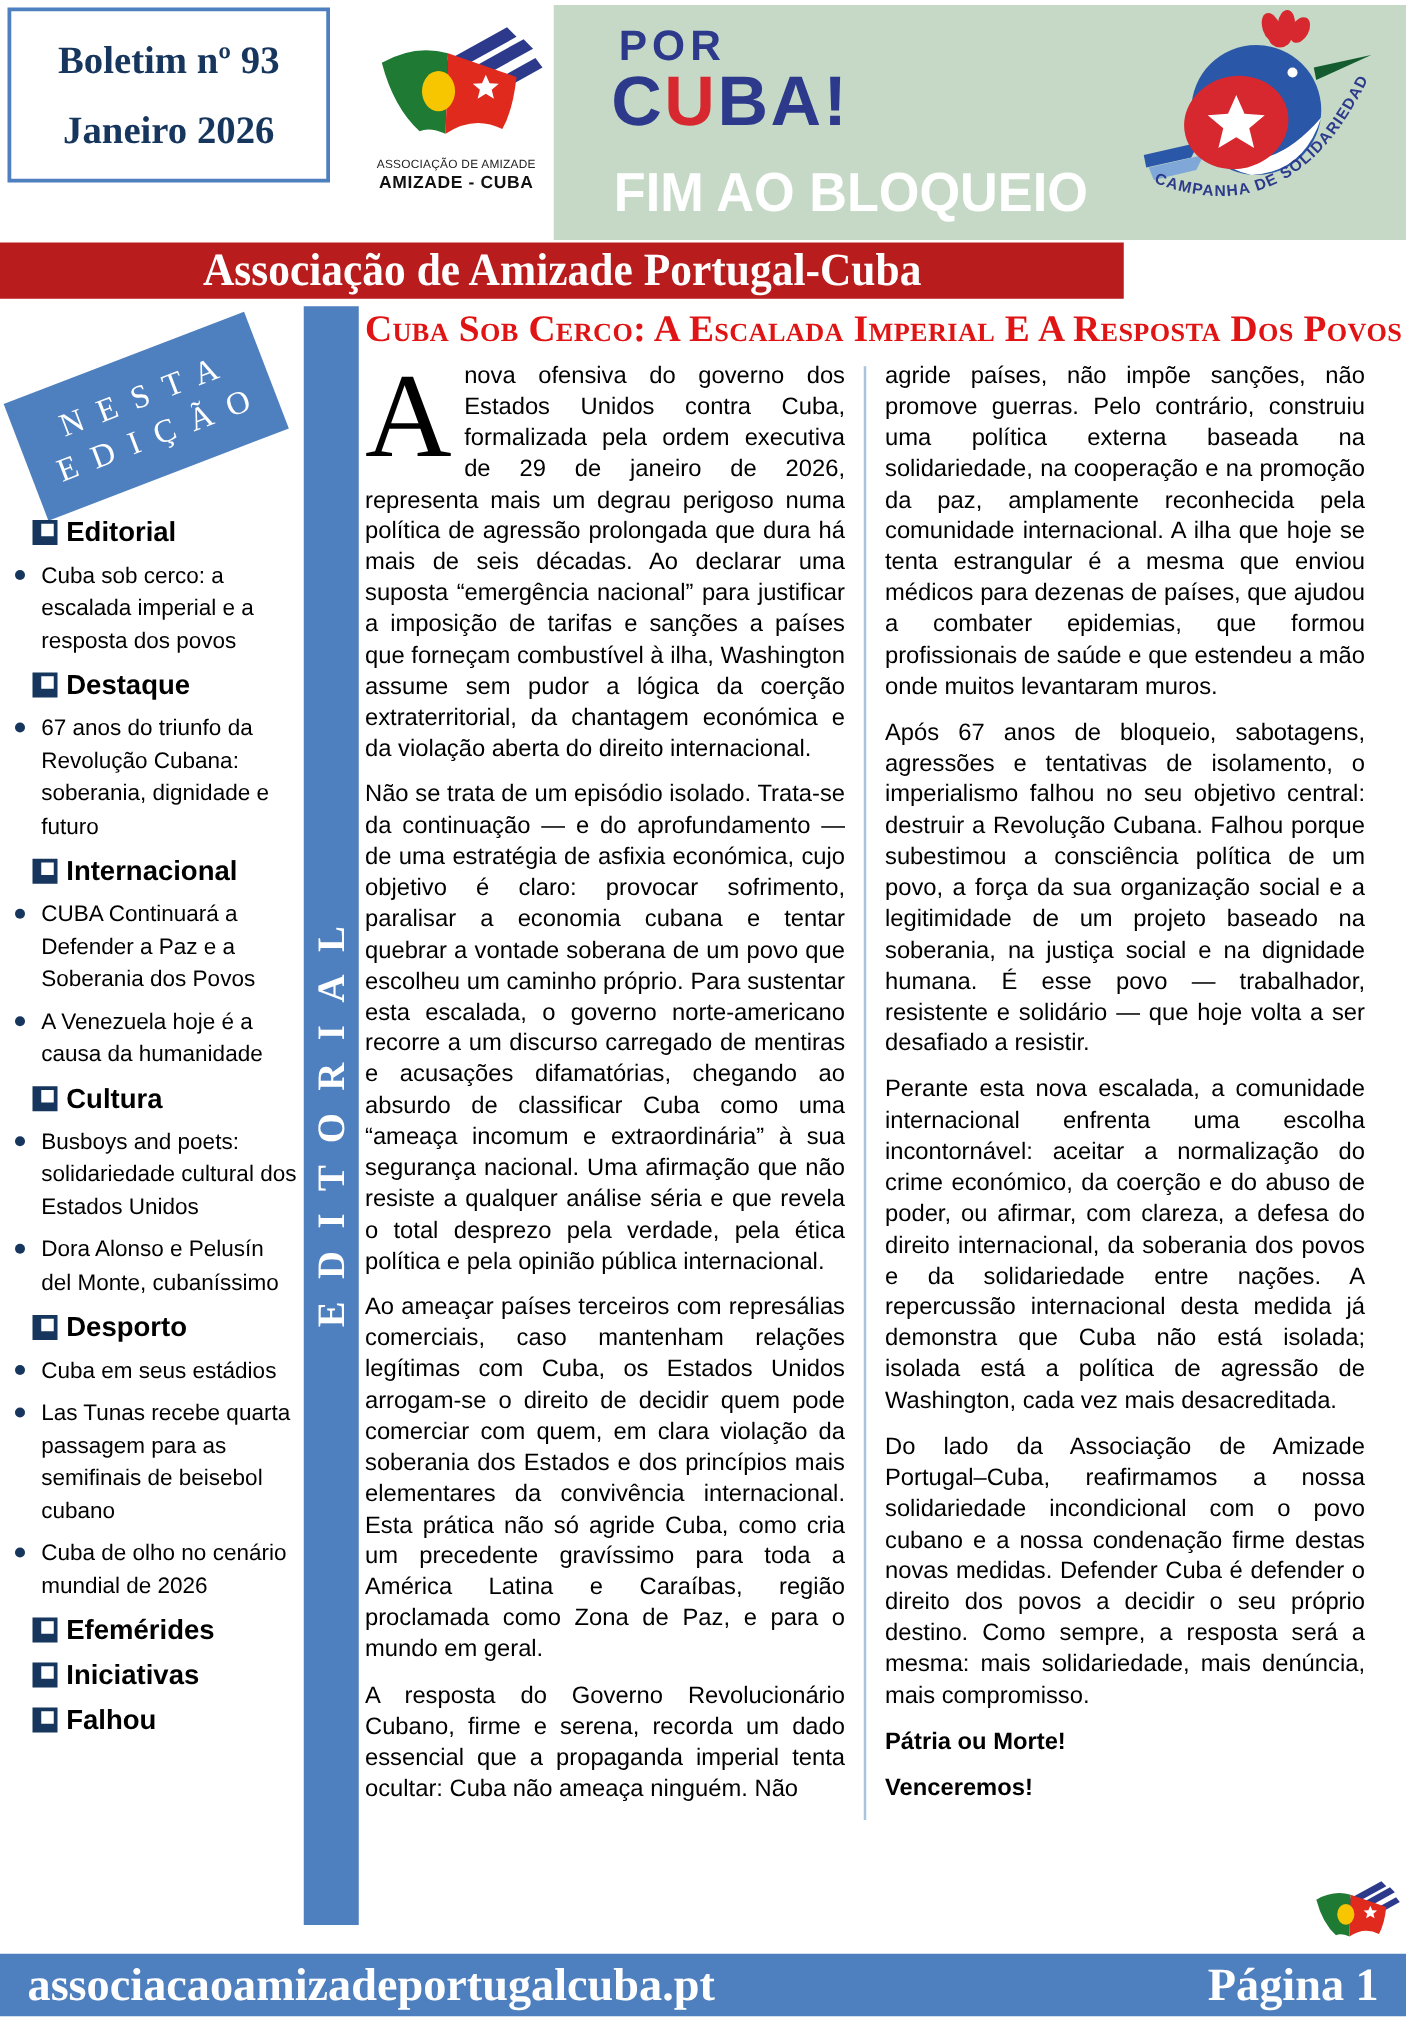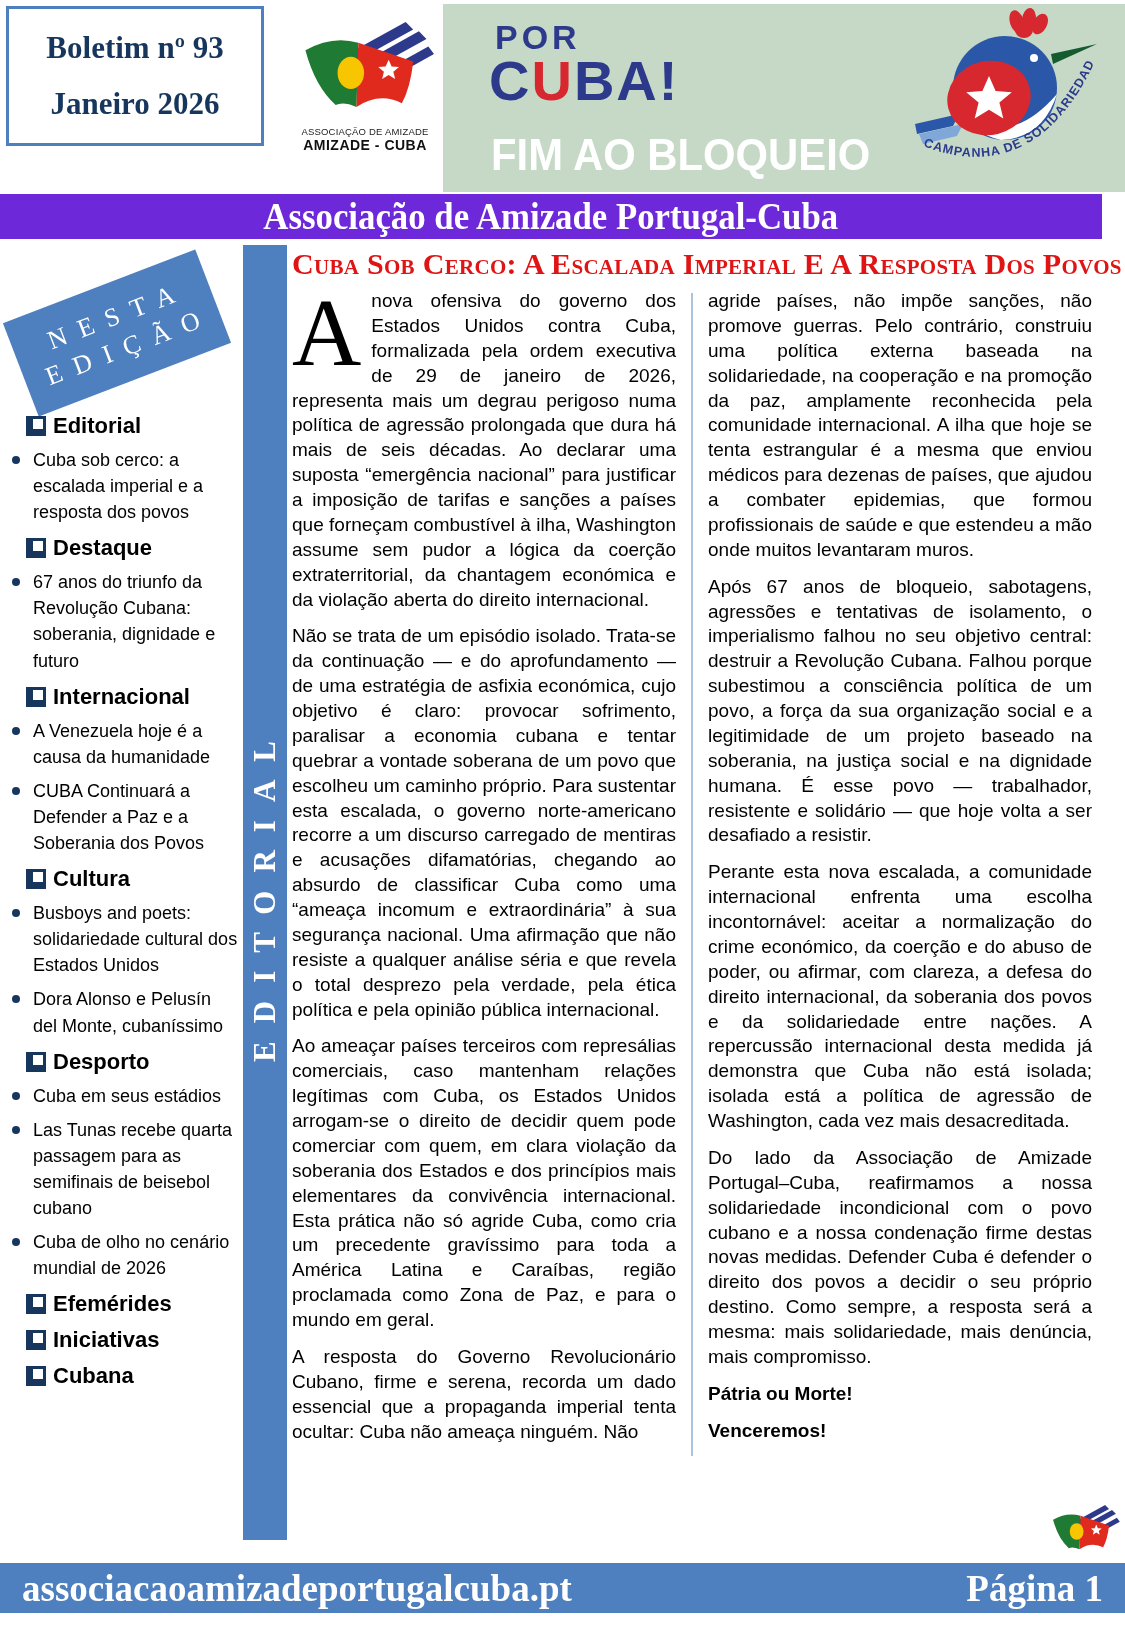--- a/index.html
+++ b/index.html
@@ -18,21 +18,21 @@
   .apc-cap2{font-size:14px;font-weight:bold;color:#111;letter-spacing:.5px}
 
   .campaign{position:absolute;left:443px;top:4px;width:682px;height:188px;background:#c5d9c6}
   .campaign .por{position:absolute;left:52px;top:14px;font-size:34px;font-weight:bold;color:#2d3a8c;letter-spacing:4px}
   .campaign .cuba{position:absolute;left:46px;top:44px;font-size:56px;font-weight:bold;color:#2d3a8c;letter-spacing:2px}
   .campaign .cuba .red{color:#d7282f}
   .campaign .fim{position:absolute;left:48px;top:126px;font-size:44px;font-weight:bold;color:#fff;
     letter-spacing:0;transform:scaleX(.95);transform-origin:left center;white-space:nowrap}
   .bird{position:absolute;right:14px;top:2px;width:218px;height:184px}
 
-  .title-bar{position:absolute;left:0;top:194px;width:1102px;height:45px;background:#6d28d9;
+  .title-bar{position:absolute;left:0;top:194px;width:899px;height:45px;background:#b91c1c;
     display:flex;align-items:center;justify-content:center}
   .title-bar .t{font-family:"Liberation Serif",serif;font-weight:bold;font-size:37px;color:#fff;
     transform:scaleX(.94);white-space:nowrap}
 
   
   .sidebar{position:absolute;left:0;top:245px;width:243px;height:1295px;overflow:hidden;background:#fff}
   .nesta{position:absolute;left:14px;top:38px;width:206px;height:100px;background:#4e7fbe;
     transform:rotate(-21deg);display:flex;flex-direction:column;justify-content:center;align-items:center;row-gap:2px}
   .nesta .bl{font-family:"Liberation Serif",serif;color:#fff;font-size:26px;letter-spacing:.5em;text-indent:.5em;line-height:1.2}
   .toc{position:absolute;left:0;top:158px;width:243px}
@@ -150,26 +150,26 @@
         <span class="bullet"></span>
         <span class="txt">67 anos do triunfo da Revolução Cubana: soberania, dignidade e futuro</span>
       </div>
 
       <div class="toc-header">
         <span class="checkbox"></span>
         <span class="label">Internacional</span>
       </div>
       <div class="toc-item">
         <span class="bullet"></span>
+        <span class="txt">CUBA Continuará a Defender a Paz e a Soberania dos Povos</span>
+      </div>
+      <div class="toc-item">
+        <span class="bullet"></span>
         <span class="txt">A Venezuela hoje é a causa da humanidade</span>
       </div>
-      <div class="toc-item">
-        <span class="bullet"></span>
-        <span class="txt">CUBA Continuará a Defender a Paz e a Soberania dos Povos</span>
-      </div>
 
       <div class="toc-header">
         <span class="checkbox"></span>
         <span class="label">Cultura</span>
       </div>
       <div class="toc-item">
         <span class="bullet"></span>
         <span class="txt">Busboys and poets: solidariedade cultural dos Estados Unidos</span>
       </div>
       <div class="toc-item">
@@ -197,21 +197,21 @@
       <div class="toc-header">
         <span class="checkbox"></span>
         <span class="label">Efemérides</span>
       </div>
       <div class="toc-header">
         <span class="checkbox"></span>
         <span class="label">Iniciativas</span>
       </div>
       <div class="toc-header">
         <span class="checkbox"></span>
-        <span class="label">Cubana</span>
+        <span class="label">Falhou</span>
       </div>
 
     </div>
   </div>
 
   <div class="edit-bar">
     <div class="v">EDITORIAL</div>
   </div>
 
   <div class="article">

